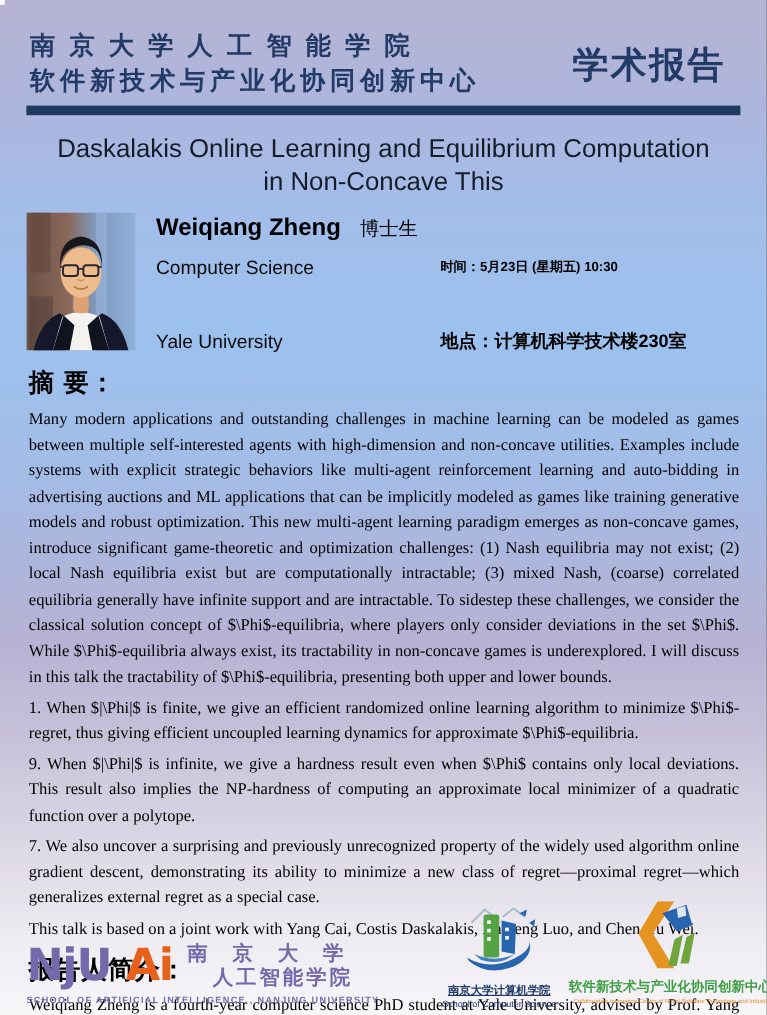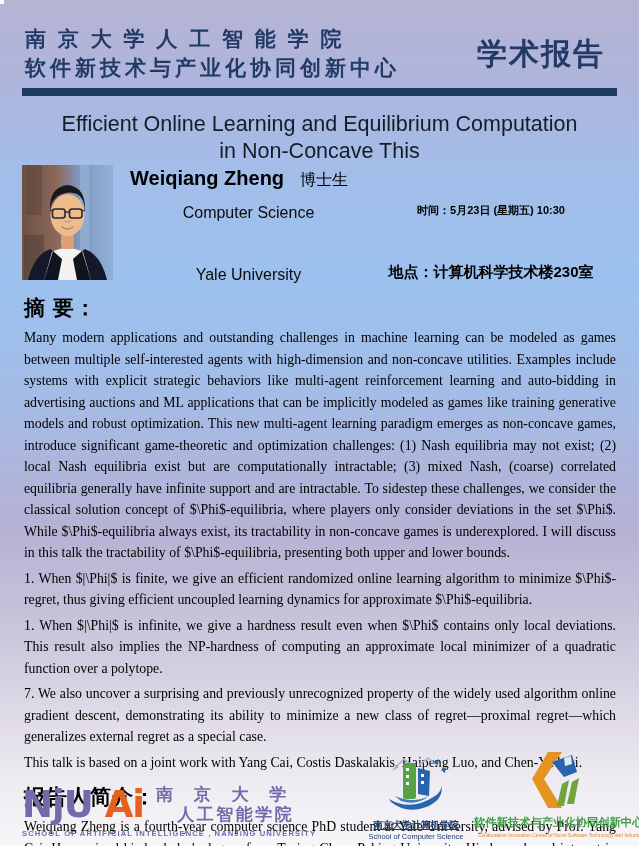--- a/index.html
+++ b/index.html
@@ -24,21 +24,21 @@
     position:absolute;right:34px;top:34px;
     color:#223a66;font-weight:bold;font-size:30px;letter-spacing:2px;
   }
   .hdr-bar{height:8px;background:#1f3a5f;margin:6px 22px 0 22px;}
   
   .talk-title{
     margin-top:15px;text-align:center;
     color:#151c2a;font-size:21.5px;line-height:27px;font-weight:400;
   }
   
-  .speaker{display:flex;margin:0 24px 0 22px;text-align:center;}
+  .speaker{display:flex;margin:12px 24px 0 22px;}
   .photo{width:91px;height:115px;flex:0 0 91px;display:block;}
   .sp-info{flex:1;padding-left:17px;padding-top:2px;}
   .sp-name-row{display:flex;align-items:baseline;}
   .sp-name{font-size:20px;font-weight:bold;color:#000;}
   .sp-degree{font-size:16px;color:#000;margin-left:16px;font-weight:500;}
   .sp-dept{font-size:16px;color:#0b0b0b;margin-top:13px;}
   .sp-univ{font-size:16px;color:#0b0b0b;margin-top:44px;}
   .sp-meta{flex:0 0 248px;padding-top:2px;}
   .sp-time{font-size:11px;color:#000;font-weight:600;margin-top:36px;white-space:nowrap;}
   .sp-loc{font-size:15px;color:#000;font-weight:600;margin-top:45px;white-space:nowrap;}
@@ -76,21 +76,21 @@
   <div class="corner"></div>
 
   <div class="hdr">
     <div class="hdr-org hdr-line1">南 京 大 学 人 工 智 能 学 院</div>
     <div class="hdr-org hdr-line2">软件新技术与产业化协同创新中心</div>
     <div class="hdr-badge">学术报告</div>
   </div>
   <div class="hdr-bar"></div>
 
   <div class="talk-title">
-    <div>Efficient Online Learning and Equilibrium Computation</div>
+    <div>Daskalakis Online Learning and Equilibrium Computation</div>
     <div>in Non-Concave This</div>
   </div>
 
   <div class="speaker">
     <svg class="photo" viewBox="0 0 91 115" xmlns="http://www.w3.org/2000/svg">
       <defs>
         <linearGradient id="pbg" x1="0" y1="0" x2="1" y2="0">
           <stop offset="0" stop-color="#6e5246"></stop>
           <stop offset="0.38" stop-color="#8a685a"></stop>
           <stop offset="0.62" stop-color="#7f97bd"></stop>
@@ -131,21 +131,21 @@
     <div class="sp-meta">
       <div class="sp-time">时间：5月23日 (星期五)  10:30</div>
       <div class="sp-loc">地点：计算机科学技术楼230室</div>
     </div>
   </div>
 
   <div class="section">
     <div class="sec-head">摘 要：</div>
     <p class="body-text">Many modern applications and outstanding challenges in machine learning can be modeled as games between multiple self-interested agents with high-dimension and non-concave utilities. Examples include systems with explicit strategic behaviors like multi-agent reinforcement learning and auto-bidding in advertising auctions and ML applications that can be implicitly modeled as games like training generative models and robust optimization. This new multi-agent learning paradigm emerges as non-concave games, introduce significant game-theoretic and optimization challenges: (1) Nash equilibria may not exist; (2) local Nash equilibria exist but are computationally intractable; (3) mixed Nash, (coarse) correlated equilibria generally have infinite support and are intractable. To sidestep these challenges, we consider the classical solution concept of $\Phi$-equilibria, where players only consider deviations in the set $\Phi$. While $\Phi$-equilibria always exist, its tractability in non-concave games is underexplored. I will discuss in this talk the tractability of $\Phi$-equilibria, presenting both upper and lower bounds.</p>
     <p class="body-text">1. When $|\Phi|$ is finite, we give an efficient randomized online learning algorithm to minimize $\Phi$-regret, thus giving efficient uncoupled learning dynamics for approximate $\Phi$-equilibria.</p>
-    <p class="body-text">1. When $|\Phi|$ is infinite, we give a hardness result even when $\Phi$ contains only local deviations. This result also implies the NP-hardness of computing an approximate local minimizer of a quadratic function over a polytope.</p>
+    <p class="body-text">9. When $|\Phi|$ is infinite, we give a hardness result even when $\Phi$ contains only local deviations. This result also implies the NP-hardness of computing an approximate local minimizer of a quadratic function over a polytope.</p>
     <p class="body-text">7. We also uncover a surprising and previously unrecognized property of the widely used algorithm online gradient descent, demonstrating its ability to minimize a new class of regret—proximal regret—which generalizes external regret as a special case.</p>
     <p class="body-text">This talk is based on a joint work with Yang Cai, Costis Daskalakis, Haipeng Luo, and Chen-Yu Wei.</p>
   </div>
 
   <div class="section">
     <div class="sec-head bio-head">报告人简介：</div>
     <p class="body-text">Weiqiang Zheng is a fourth-year computer science PhD student at Yale University, advised by Prof. Yang Cai. He received his bachelor's degree from Turing Class, Peking University. His has a broad interest in algorithmic game theory, online learning, and optimization. His recent research focuses on developing fast algorithms for minimax optimization, reinforcement learning, and learning in games, as well as their applications for LLM alignment. He has been recognized as a 2025 KAUST rising star in AI.</p>
   </div>
 
   <div class="footer">

